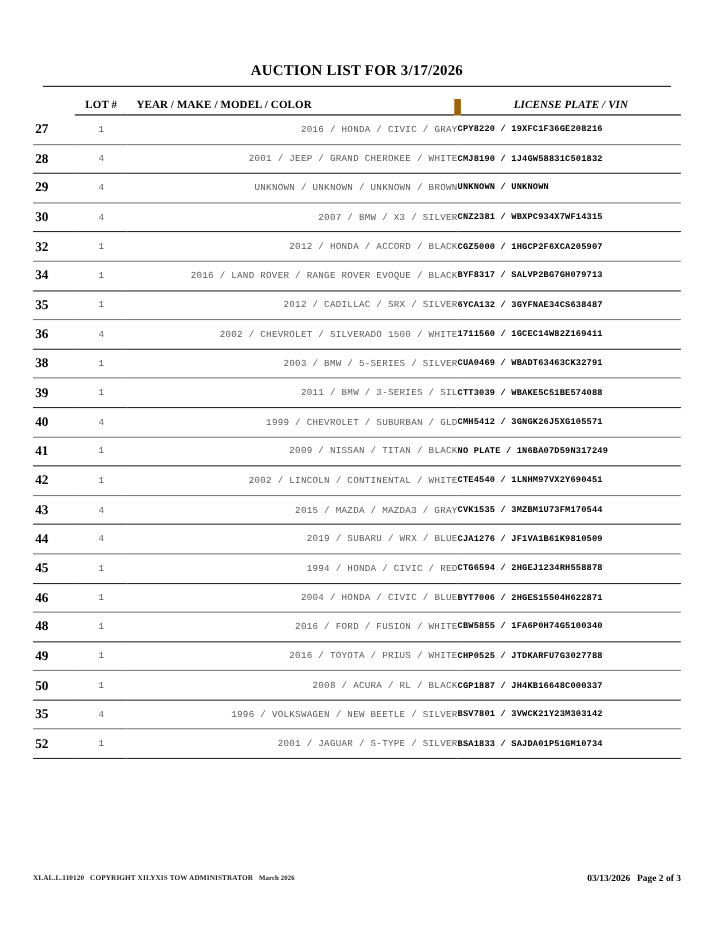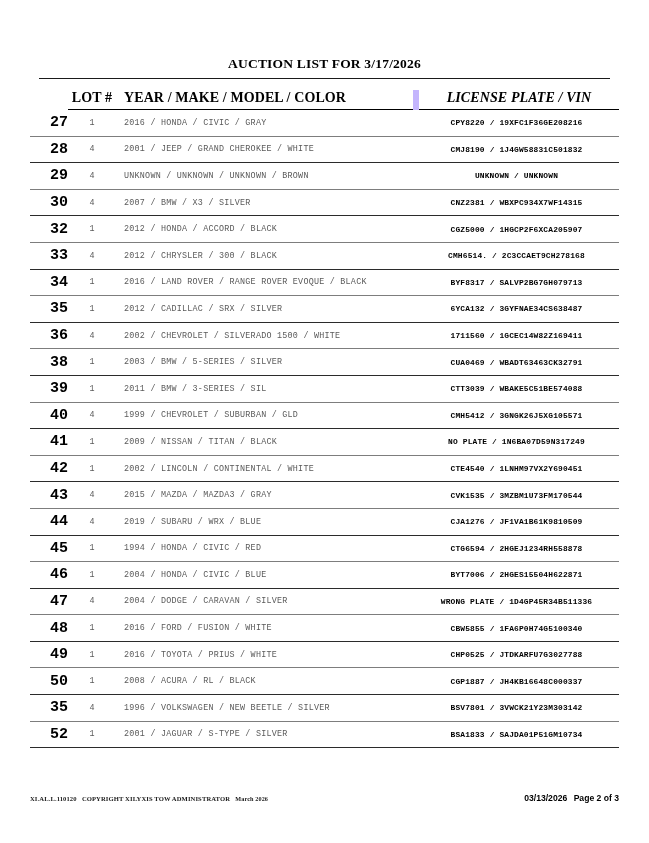--- a/index.html
+++ b/index.html
@@ -57,77 +57,77 @@
   }
 
   .auction-table col.c-lotno  { width: 38px; }
   .auction-table col.c-lot    { width: 48px; }
   .auction-table col.c-desc   { width: 300px; }
   .auction-table col.c-plate  { width: 203px; }
 
   thead th {
     font-family: "Liberation Serif", serif;
     font-weight: bold;
-    font-size: 14px;
+    font-size: 10px;
     letter-spacing: 0.1px;
     padding: 0 0 3px 0;
     vertical-align: bottom;
     border-bottom: 1.3px solid #000;
   }
   thead th.h-blank {
     border-bottom: none;
   }
   thead th.h-lot {
     text-align: center;
   }
   thead th.h-desc {
     text-align: left;
     padding-left: 8px;
   }
   thead th.h-plate {
     text-align: center;
     font-style: italic;
   }
   
-  thead th.h-desc  { border-right: 6px solid #c4b5fd; }
+  thead th.h-desc  { border-right: 6px solid #a16207; }
 
   tbody td {
     font-family: "Liberation Mono", monospace;
     font-size: 8.4px;
     color: #5a5a5a;
     padding: 0;
     height: 25.6px;
     vertical-align: middle;
     border-bottom: 1.1px solid #7d7d7d;
     white-space: nowrap;
   }
 
   tbody tr:nth-child(even) td { border-bottom-color: #2b2b2b; }
 
   tbody tr:last-child td { border-bottom: 1.1px solid #2b2b2b; }
 
   td.t-lotno {
-    font-family: Liberation Mono, monospace;
-    font-weight: bold;
-    font-size: 15px;
+    font-family: Liberation Serif, serif;
+    font-weight: bold;
+    font-size: 12px;
     color: #000;
-    text-align: right;
+    text-align: left;
     padding-left: 2px;
   }
   td.t-lot {
     text-align: center;
     color: #5a5a5a;
   }
   td.t-desc {
-    text-align: left;
+    text-align: right;
     padding-left: 8px;
     letter-spacing: 0.25px;
   }
   td.t-plate {
-    text-align: center;
+    text-align: left;
     font-weight: bold;
     color: #000;
     font-size: 7.9px;
     letter-spacing: 0.15px;
     padding-right: 2px;
   }
 
   
   .footer {
     position: absolute;
@@ -147,21 +147,21 @@
     letter-spacing: 0.1px;
     white-space: nowrap;
   }
   .footer-left .fl-month {
     font-size: 6.2px;
   }
   .footer-right {
     position: absolute;
     right: 0;
     top: -2px;
-    font-family: Liberation Sans, sans-serif;
+    font-family: Liberation Serif, serif;
     font-size: 8.6px;
     font-weight: bold;
     color: #000;
     white-space: nowrap;
   }
   .footer-right .fr-page { margin-left: 4px; }
 </style>
 </head>
 <body>
 
@@ -211,26 +211,20 @@
           <td class="t-desc">2007 / BMW / X3 / SILVER</td>
           <td class="t-plate">CNZ2381 / WBXPC934X7WF14315</td>
         </tr>
         <tr>
           <td class="t-lotno">32</td>
           <td class="t-lot">1</td>
           <td class="t-desc">2012 / HONDA / ACCORD / BLACK</td>
           <td class="t-plate">CGZ5000 / 1HGCP2F6XCA205907</td>
         </tr>
         <tr>
-          <td class="t-lotno">33</td>
-          <td class="t-lot">4</td>
-          <td class="t-desc">2012 / CHRYSLER / 300 / BLACK</td>
-          <td class="t-plate">CMH6514. / 2C3CCAET9CH278168</td>
-        </tr>
-        <tr>
           <td class="t-lotno">34</td>
           <td class="t-lot">1</td>
           <td class="t-desc">2016 / LAND ROVER / RANGE ROVER EVOQUE / BLACK</td>
           <td class="t-plate">BYF8317 / SALVP2BG7GH079713</td>
         </tr>
         <tr>
           <td class="t-lotno">35</td>
           <td class="t-lot">1</td>
           <td class="t-desc">2012 / CADILLAC / SRX / SILVER</td>
           <td class="t-plate">6YCA132 / 3GYFNAE34CS638487</td>
@@ -287,26 +281,20 @@
           <td class="t-lotno">45</td>
           <td class="t-lot">1</td>
           <td class="t-desc">1994 / HONDA / CIVIC / RED</td>
           <td class="t-plate">CTG6594 / 2HGEJ1234RH558878</td>
         </tr>
         <tr>
           <td class="t-lotno">46</td>
           <td class="t-lot">1</td>
           <td class="t-desc">2004 / HONDA / CIVIC / BLUE</td>
           <td class="t-plate">BYT7006 / 2HGES15504H622871</td>
-        </tr>
-        <tr>
-          <td class="t-lotno">47</td>
-          <td class="t-lot">4</td>
-          <td class="t-desc">2004 / DODGE / CARAVAN / SILVER</td>
-          <td class="t-plate">WRONG PLATE / 1D4GP45R34B511336</td>
         </tr>
         <tr>
           <td class="t-lotno">48</td>
           <td class="t-lot">1</td>
           <td class="t-desc">2016 / FORD / FUSION / WHITE</td>
           <td class="t-plate">CBW5855 / 1FA6P0H74G5100340</td>
         </tr>
         <tr>
           <td class="t-lotno">49</td>
           <td class="t-lot">1</td>

